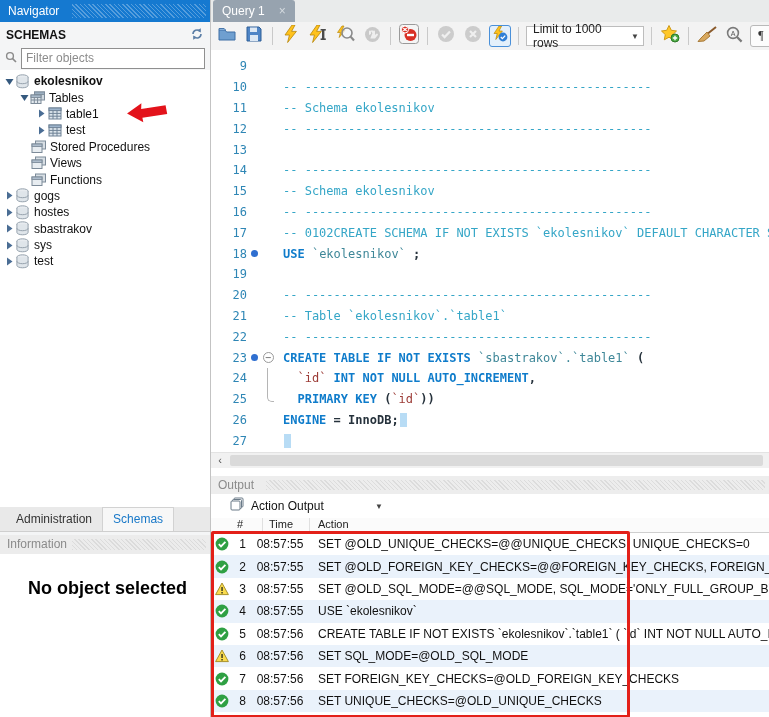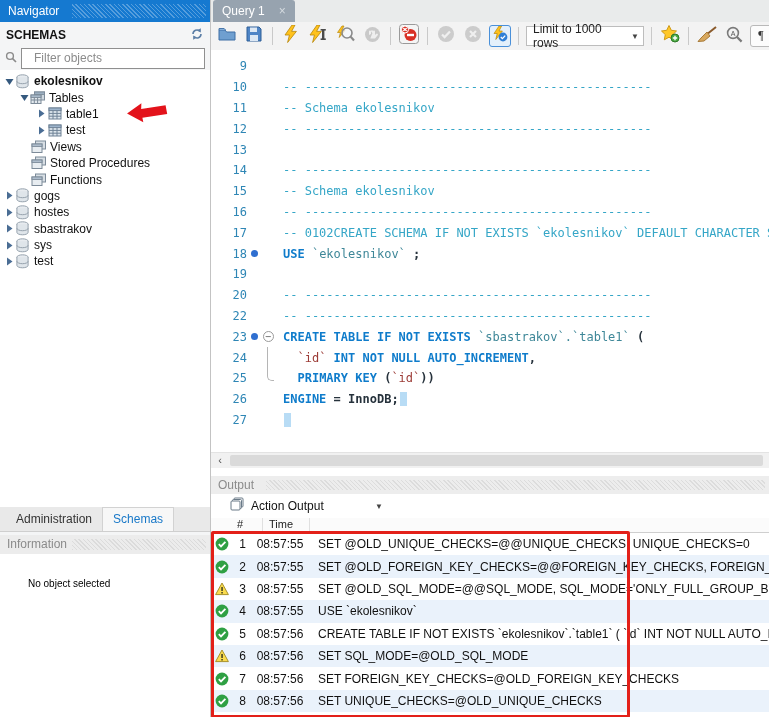--- a/index.html
+++ b/index.html
@@ -9,35 +9,35 @@
   .hatch-dark{background-image:repeating-linear-gradient(45deg,rgba(0,0,0,.07) 0 1px,transparent 1px 3px);}
   .hatch-light{background-image:repeating-linear-gradient(45deg,rgba(255,255,255,.28) 0 1px,transparent 1px 3px);}
 
   
   #left-panel{position:absolute;left:0;top:0;width:210px;height:717px;background:#f4f5f6;border-right:1px solid #c3c3c3;}
   #nav-title{height:22px;background:#1579d0;color:#fff;font-size:12px;line-height:22px;padding-left:8px;position:relative;}
   #nav-title .pat{position:absolute;left:72px;right:4px;top:4px;bottom:4px;}
   #schemas-bar{height:22px;display:flex;align-items:center;padding:2px 6px 0 6px;font-weight:bold;font-size:12px;color:#111;}
   #schemas-bar .sp{margin-left:auto;}
   #filter-row{height:24px;display:flex;align-items:center;padding:0 5px;gap:4px;background:#f4f5f6;}
-  #filter-input{flex:1;height:17px;border:1px solid #8f8f8f;font-size:12px;padding:1px 12px;color:#222;background:#fff;outline:none;}
+  #filter-input{flex:1;height:17px;border:1px solid #8f8f8f;font-size:12px;padding:1px 4px;color:#222;background:#fff;outline:none;}
   #filter-input::placeholder{color:#8c8c8c;}
   #tree{background:#fff;height:437px;padding-top:3px;font-size:12px;color:#111;overflow:hidden;}
   .tree-row{height:16.4px;display:flex;align-items:center;white-space:nowrap;}
   .tree-row .arrow{width:10px;flex:none;display:flex;justify-content:center;}
   .tree-row .ticn{width:17px;flex:none;display:flex;justify-content:center;align-items:center;}
   .tree-row .lbl{padding-left:3px;}
   .tree-row .lbl.b{font-weight:bold;}
   #left-tabs{position:absolute;left:0;top:507px;width:210px;height:25px;background:#e9e9e9;display:flex;align-items:flex-end;padding-left:6px;box-sizing:border-box;border-bottom:1px solid #cfcfcf;}
   .ltab{font-size:12px;padding:4px 10px 5px 10px;color:#333;}
   .ltab.active{background:#f7f7f7;color:#1878c8;border:1px solid #d2d2d2;border-bottom:none;}
   #info-header{position:absolute;left:0;top:535px;width:210px;height:19px;background:#ececec;color:#8b8b8b;font-size:12px;line-height:19px;padding-left:7px;box-sizing:border-box;position:absolute;}
   #info-header .pat{position:absolute;left:72px;right:4px;top:4px;bottom:4px;}
   #info-body{position:absolute;left:0;top:554px;width:210px;height:163px;background:#fff;}
-  #no-object{font-weight:normal;font-size:10px;color:#000;margin:24px 0 0 28px;}
+  #no-object{font-weight:bold;font-size:18px;color:#000;margin:24px 0 0 28px;}
 
   
   #red-arrow{position:absolute;left:126px;top:101px;width:42px;height:22px;z-index:60;pointer-events:none;}
   #red-box{position:absolute;left:211px;top:531px;width:413px;height:181px;border:3px solid #e32019;border-radius:2px;z-index:60;pointer-events:none;}
 
   
   #right-panel{position:absolute;left:211px;top:0;width:558px;height:717px;background:#fff;}
   #tabbar{height:22px;background:#e9ebeb;display:flex;}
   #query-tab{display:flex;align-items:center;gap:14px;background:#97a3af;color:#fff;font-size:12px;padding:0 9px;border-top-left-radius:3px;border-top-right-radius:3px;margin-left:2px;}
   #query-tab .close{color:#d5dbe0;font-size:12px;line-height:12px;}
@@ -192,32 +192,32 @@
       </div>
       <div class="tree-row" style="padding-left: 20px;">
         <span class="arrow"></span>
         <span class="ticn">
           <svg width="16" height="14" viewBox="0 0 16 14">
             <rect x="4.5" y="1" width="10" height="8" fill="#d7dee4" stroke="#7d8b99"></rect>
             <rect x="1" y="4" width="10" height="8.5" fill="#e8edf1" stroke="#7d8b99"></rect>
             <rect x="1" y="4" width="10" height="2.4" fill="#b4c3d2" stroke="#7d8b99"></rect>
           </svg>
         </span>
-        <span class="lbl">Views</span>
+        <span class="lbl">Stored Procedures</span>
       </div>
       <div class="tree-row" style="padding-left: 20px;">
         <span class="arrow"></span>
         <span class="ticn">
           <svg width="16" height="14" viewBox="0 0 16 14">
             <rect x="4.5" y="1" width="10" height="8" fill="#d7dee4" stroke="#7d8b99"></rect>
             <rect x="1" y="4" width="10" height="8.5" fill="#e8edf1" stroke="#7d8b99"></rect>
             <rect x="1" y="4" width="10" height="2.4" fill="#b4c3d2" stroke="#7d8b99"></rect>
           </svg>
         </span>
-        <span class="lbl">Stored Procedures</span>
+        <span class="lbl">Views</span>
       </div>
       <div class="tree-row" style="padding-left: 20px;">
         <span class="arrow"></span>
         <span class="ticn">
           <svg width="16" height="14" viewBox="0 0 16 14">
             <rect x="4.5" y="1" width="10" height="8" fill="#d7dee4" stroke="#7d8b99"></rect>
             <rect x="1" y="4" width="10" height="8.5" fill="#e8edf1" stroke="#7d8b99"></rect>
             <rect x="1" y="4" width="10" height="2.4" fill="#b4c3d2" stroke="#7d8b99"></rect>
           </svg>
         </span>
@@ -490,20 +490,26 @@
         <span class="num">19</span>
         <span class="mark"></span>
         <span class="fold"></span>
         <span class="code"></span>
       </div>
       <div class="eline">
         <span class="num">20</span>
         <span class="mark"></span>
         <span class="fold"></span>
         <span class="code"><span class="sc">-- ------------------------------------------------</span></span>
+      </div>
+      <div class="eline">
+        <span class="num">21</span>
+        <span class="mark"></span>
+        <span class="fold"></span>
+        <span class="code"><span class="sc">-- Table `ekolesnikov`.`table1`</span></span>
       </div>
       <div class="eline">
         <span class="num">22</span>
         <span class="mark"></span>
         <span class="fold"></span>
         <span class="code"><span class="sc">-- ------------------------------------------------</span></span>
       </div>
       <div class="eline">
         <span class="num">23</span>
         <span class="mark">
@@ -560,20 +566,21 @@
       </svg>
     </span>
     <div id="action-select">
       <span>Action Output</span>
       <span class="dd-arrow">▼</span>
     </div>
   </div>
   <div id="grid-header">
     <span class="h1">#</span>
     <span class="h2">Time</span>
+    <span class="h3">Action</span>
   </div>
   <div id="grid-rows">
       <div class="orow">
         <span class="sicn"><svg width="14" height="14" viewBox="0 0 14 14">
             <circle cx="7" cy="7" r="6.4" fill="#2fa043"></circle>
             <path d="M3.8 7.2l2.2 2.2 4.4-4.6" stroke="#fff" stroke-width="1.8" fill="none"></path>
           </svg></span>
         <span class="oidx">1</span>
         <span class="otime">08:57:55</span>
         <span class="oact">SET @OLD_UNIQUE_CHECKS=@@UNIQUE_CHECKS, UNIQUE_CHECKS=0</span>

